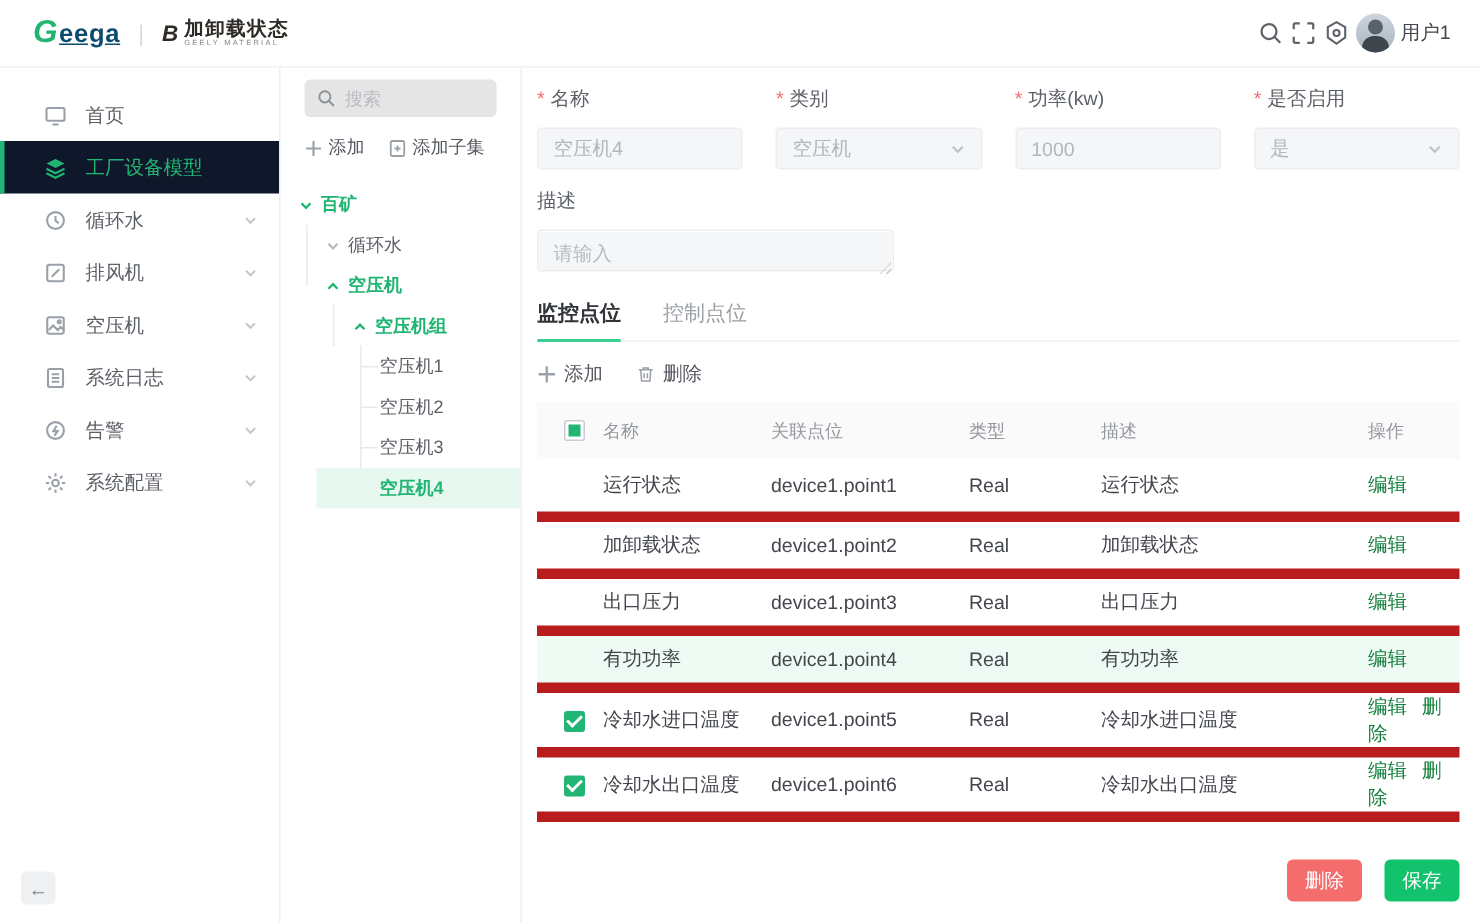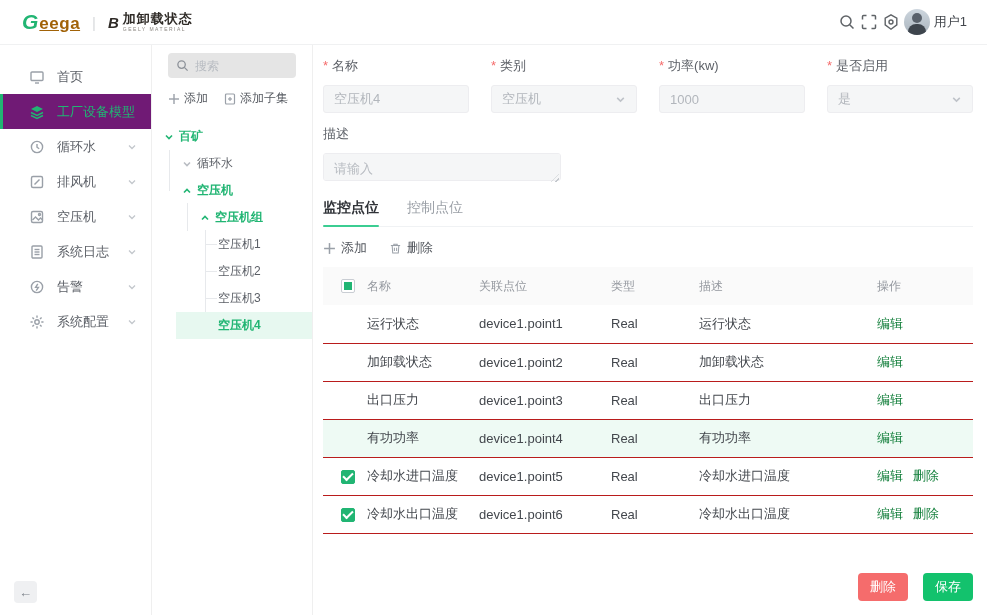--- a/index.html
+++ b/index.html
@@ -4,47 +4,47 @@
 <style>
   * { margin:0; padding:0; box-sizing:border-box; }
   html,body { width:987px; height:615px; overflow:hidden; background:#fff;
     font-family:"Liberation Sans","DejaVu Sans",sans-serif; color:#43474d; }
 
   
   .header { height:45px; display:flex; align-items:center; padding:0 20px 0 22px;
     border-bottom:1px solid #f0f1f2; background:#fff; }
   .logo-geega { display:flex; align-items:baseline; font-weight:bold; font-size:17px; }
   .logo-g { color:#21b573; font-size:21px; font-weight:900; font-style:italic; margin-right:1px; }
-  .logo-rest { color:#a16207; letter-spacing:.5px;text-decoration:underline; }
+  .logo-rest { color:#0c4a6e; letter-spacing:.5px;text-decoration:underline; }
   .logo-divider { color:#d8dadd; margin:0 12px; font-size:15px; font-weight:300; }
   .brand { display:flex; align-items:center; gap:4px; }
   .brand-mark { font-weight:900; font-style:italic; font-size:15px; color:#2e2a26; }
   .brand-txt { display:flex; flex-direction:column; line-height:1; }
   .brand-name { font-size:13px; font-weight:bold; color:#2e2a26; letter-spacing:1px; }
   .brand-sub { font-size:5px; color:#8a8680; letter-spacing:1.5px; margin-top:2px; }
   .header-right { margin-left:auto; display:flex; align-items:center; gap:4px; }
   .hicon { width:18px; height:18px; color:#5f6367; cursor:pointer; display:flex; }
   .avatar { width:26px; height:26px; border-radius:50%; overflow:hidden;
     background:linear-gradient(180deg,#cdd6de 0%,#aab4bd 100%); position:relative; }
   .avatar::before { content:""; position:absolute; left:8px; top:4px; width:10px; height:10px;
     border-radius:50%; background:#59616b; }
   .avatar::after { content:""; position:absolute; left:4px; top:15px; width:18px; height:12px;
     border-radius:8px 8px 0 0; background:#3e454d; }
   .user-name { font-size:13px; color:#43474d; }
 
   
   .app-body { display:flex; height:570px; }
 
   
-  .sidebar { width:152px; border-right:1px solid #efefef; padding-top:14px; position:relative; flex:none; }
+  .sidebar { width:187px; border-right:1px solid #efefef; padding-top:14px; position:relative; flex:none; }
   .side-item { height:35px; display:flex; align-items:center; padding:0 14px 0 29px;
     font-size:13px; color:#5b5f66; cursor:pointer; position:relative; }
   .side-item .sicon { width:16px; height:16px; margin-right:12px; color:#9aa0a8; flex:none; }
   .side-item .schev { margin-left:auto; color:#c3c7cc; display:flex; }
-  .side-item.active { background:#701a75; color:#21b573; }
+  .side-item.active { background:#0f172a; color:#21b573; }
   .side-item.active .sicon { color:#21b573; }
   .side-item.active::before { content:""; position:absolute; left:0; top:0; bottom:0;
     width:3px; background:#21b573; }
   .collapse-btn { position:absolute; left:14px; bottom:12px; width:23px; height:22px;
     background:#eff0f2; border-radius:4px; display:flex; align-items:center; justify-content:center;
     color:#7c8189; cursor:pointer; font-size:13px; }
 
   
   .tree-panel { width:161px; border-right:1px solid #efefef; padding:8px 0 0 0; flex:none; }
   .search-box { margin:0 16px; height:25px; background:#e5e5e5; border-radius:4px;
@@ -101,21 +101,21 @@
   .tbl-btn { display:flex; align-items:center; gap:5px; cursor:pointer; }
   .tbl-btn svg { width:13px; height:13px; color:#9aa0a8; }
 
   
   table { width:100%; border-collapse:collapse; table-layout:fixed; }
   col.c-check { width:42px; } col.c-name { width:112px; } col.c-point { width:132px; }
   col.c-type { width:88px; } col.c-desc { width:178px; }
   thead th { background:#fafafa; height:38px; font-size:12px; font-weight:normal;
     color:#94989f; text-align:left; padding-left:2px; }
   thead th.th-check { padding-left:18px; }
-  tbody td { height:38px; font-size:13px; color:#43474d; border-bottom:1px solid #b91c1c; padding-left:2px; }
+  tbody td { height:38px; font-size:13px; color:#43474d; border-bottom:7px solid #b91c1c; padding-left:2px; }
   tbody td.td-check { padding-left:18px; }
   tbody tr.highlight td { background:#eefaf4; }
   .checkbox { width:14px; height:14px; border:1px solid #c9cdd3; border-radius:2px;
     background:#fff; display:inline-flex; align-items:center; justify-content:center; cursor:pointer; }
   .checkbox.indeterminate::after { content:""; width:8px; height:8px; background:#21b573; }
   .checkbox.checked { background:#21b573; border-color:#21b573; }
   .checkbox.checked::after { content:""; width:8px; height:4px; border-left:2px solid #fff;
     border-bottom:2px solid #fff; transform:rotate(-45deg) translate(1px,-1px); }
   .link { color:#15803d; cursor:pointer; margin-right:10px; font-size:13px; }
 

